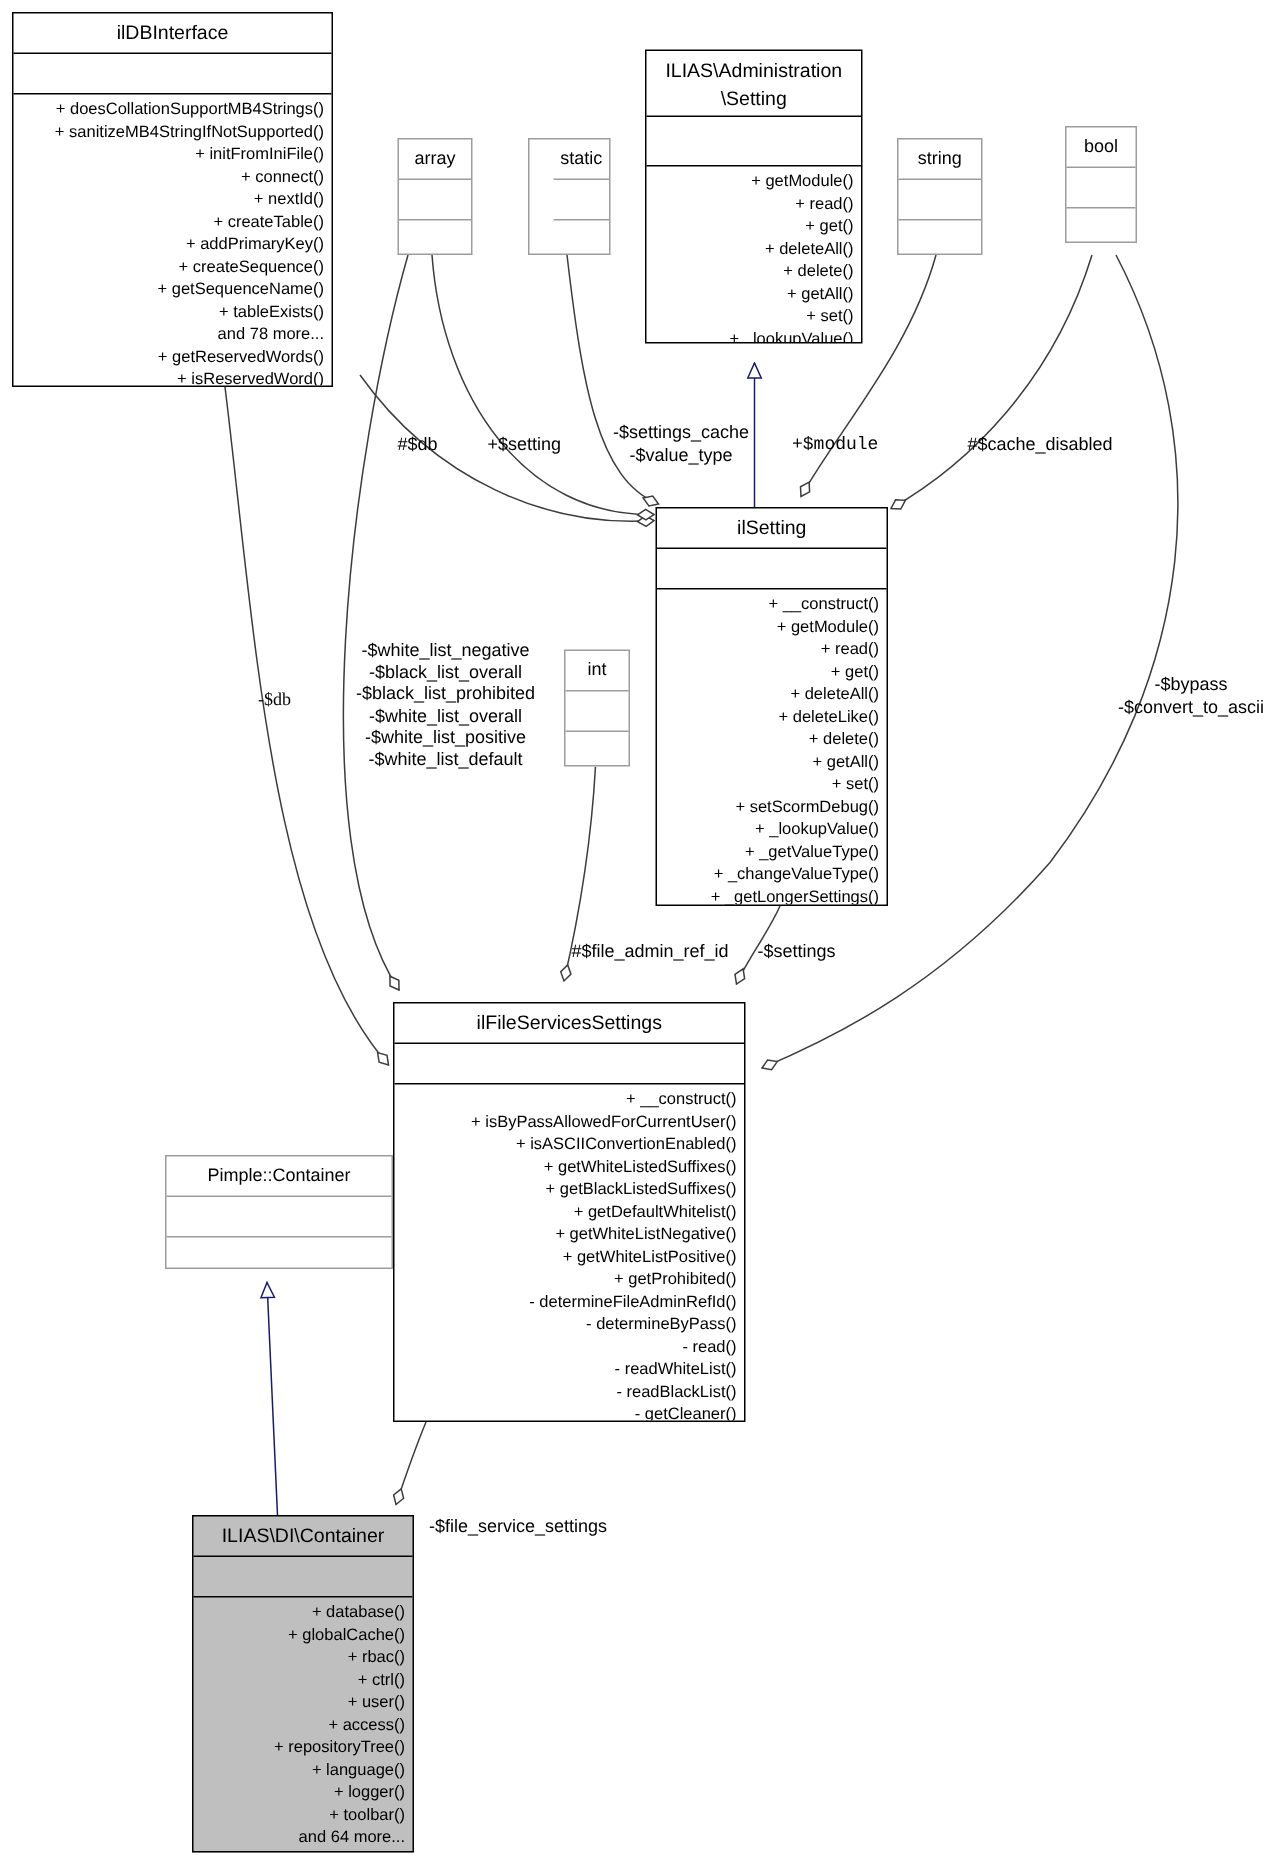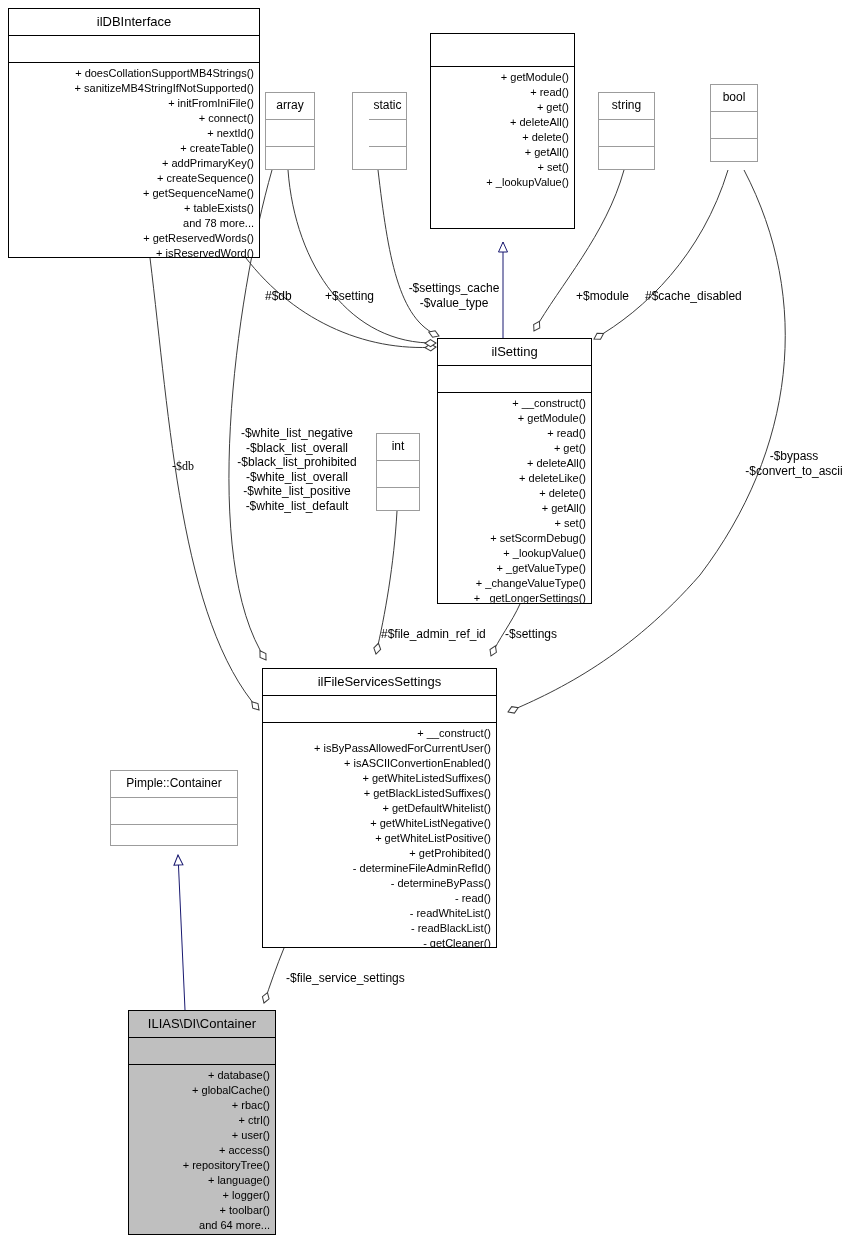--- a/index.html
+++ b/index.html
@@ -27,44 +27,44 @@
     white-space:nowrap;overflow:hidden;flex:1 1 auto;text-align:right;}
   .member-row{height:15px;}
   .current-class{background:#bfbfbf;}
   .current-class .uml-title{border-bottom-color:#000;}
   .edge-label{
     position:absolute;z-index:3;font-size:12px;line-height:14.5px;
     white-space:nowrap;color:#000;
   }
   .edge-label.centered{text-align:center;}
   
-  #box-ildbinterface{left:8px;top:8px;width:252px;height:250px;}
+  #box-ildbinterface{left:8px;top:8px;width:214px;height:250px;}
   #box-admin-setting{left:430px;top:33px;width:145px;height:196px;}
   #box-admin-setting .uml-attrs{height:32px;}
   #box-array{left:265px;top:92px;width:50px;height:78px;}
   #box-static{left:352px;top:92px;width:55px;height:78px;padding-left:16px;}
   #box-string{left:598px;top:92px;width:57px;height:78px;}
   #box-bool{left:710px;top:84px;width:48px;height:78px;}
   #box-ilsetting{left:437px;top:338px;width:155px;height:266px;}
   #box-int{left:376px;top:433px;width:44px;height:78px;}
   #box-fss{left:262px;top:668px;width:235px;height:280px;}
-  #box-pimple{left:110px;top:770px;width:128px;height:76px;}
+  #box-pimple{left:110px;top:770px;width:152px;height:76px;}
   #box-di-container{left:128px;top:1010px;width:148px;height:225px;}
   
   #lbl-db-setting{left:265px;top:289px;}
   #lbl-setting-member{left:325px;top:289px;}
   #lbl-cache-lines{left:398px;top:281px;width:112px;}
-  #lbl-module{left:576px;top:289px;}
+  #lbl-module{left:528px;top:289px;font-family:Liberation Mono, monospace;}
   #lbl-cache-disabled{left:645px;top:289px;}
   #lbl-db-fss{left:172px;top:459px;font-family:Liberation Serif, serif;}
   #lbl-white-lists{left:222px;top:426px;width:150px;line-height:14.6px;}
   #lbl-bypass{left:733px;top:449px;width:122px;}
   #lbl-file-admin-ref-id{left:381px;top:627px;}
   #lbl-settings{left:505px;top:627px;}
-  #lbl-file-service-settings{left:286px;top:971px;}
+  #lbl-file-service-settings{left:286px;top:1010px;}
 </style>
 </head>
 <body>
 
 <svg id="edges" width="855" height="1241">
   <defs>
     <marker id="diamond" viewBox="0 0 13 9" refX="12" refY="4.5" markerWidth="13" markerHeight="9" orient="auto" markerUnits="userSpaceOnUse">
       <path d="M1,4.5 L6.5,1 L12,4.5 L6.5,8 Z" fill="#ffffff" stroke="#3c3c3c" stroke-width="1"></path>
     </marker>
     <marker id="triangle" viewBox="0 0 12 11" refX="11" refY="5.5" markerWidth="12" markerHeight="11" orient="auto" markerUnits="userSpaceOnUse">
@@ -104,20 +104,24 @@
       <div class="member-row">+ createSequence()</div>
       <div class="member-row">+ getSequenceName()</div>
       <div class="member-row">+ tableExists()</div>
       <div class="member-row">and 78 more...</div>
       <div class="member-row">+ getReservedWords()</div>
       <div class="member-row">+ isReservedWord()</div>
     </div>
 </div>
 
 <div class="uml-box" id="box-admin-setting">
+  <div class="uml-title two-line">
+      <div class="title-line">ILIAS\Administration</div>
+      <div class="title-line">\Setting</div>
+    </div>
   <div class="uml-attrs"></div>
   <div class="uml-members">
       <div class="member-row">+ getModule()</div>
       <div class="member-row">+ read()</div>
       <div class="member-row">+ get()</div>
       <div class="member-row">+ deleteAll()</div>
       <div class="member-row">+ delete()</div>
       <div class="member-row">+ getAll()</div>
       <div class="member-row">+ set()</div>
       <div class="member-row">+ _lookupValue()</div>

